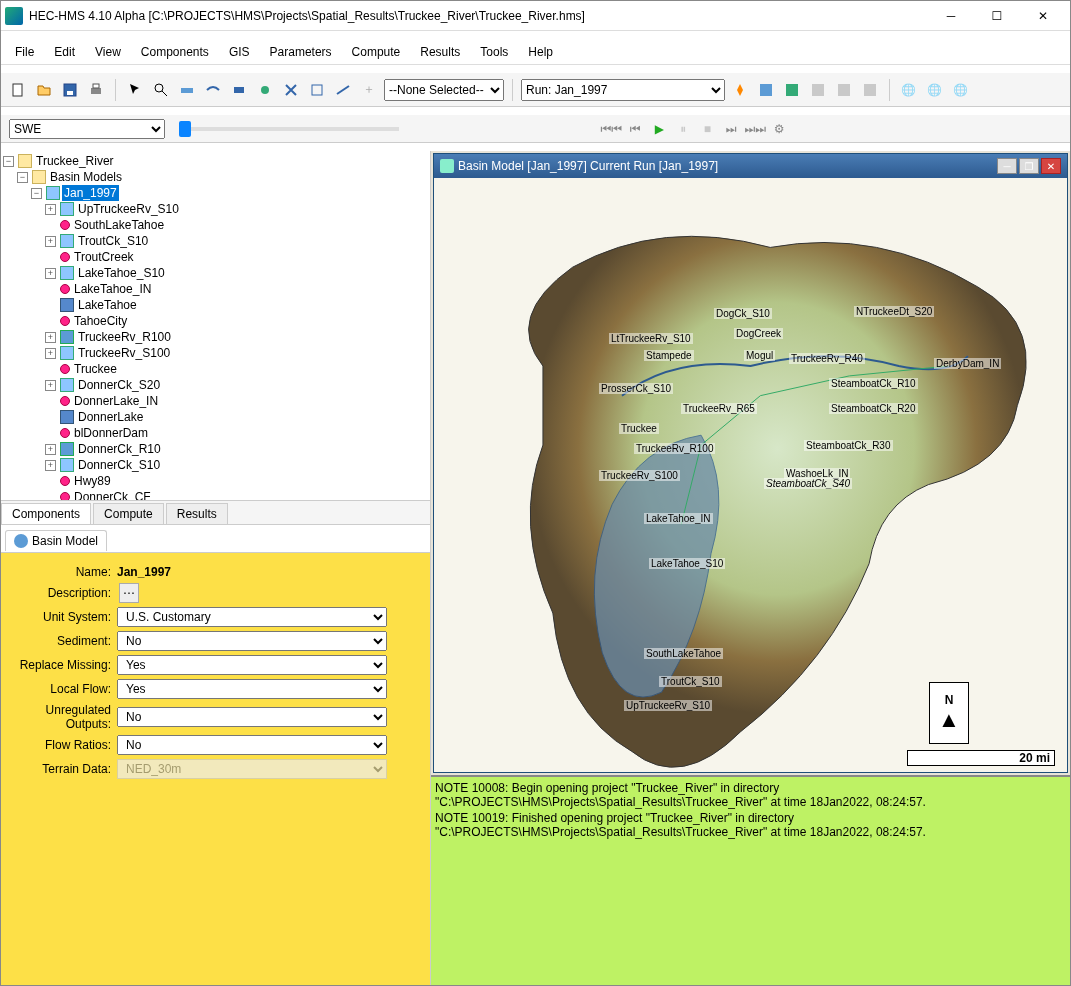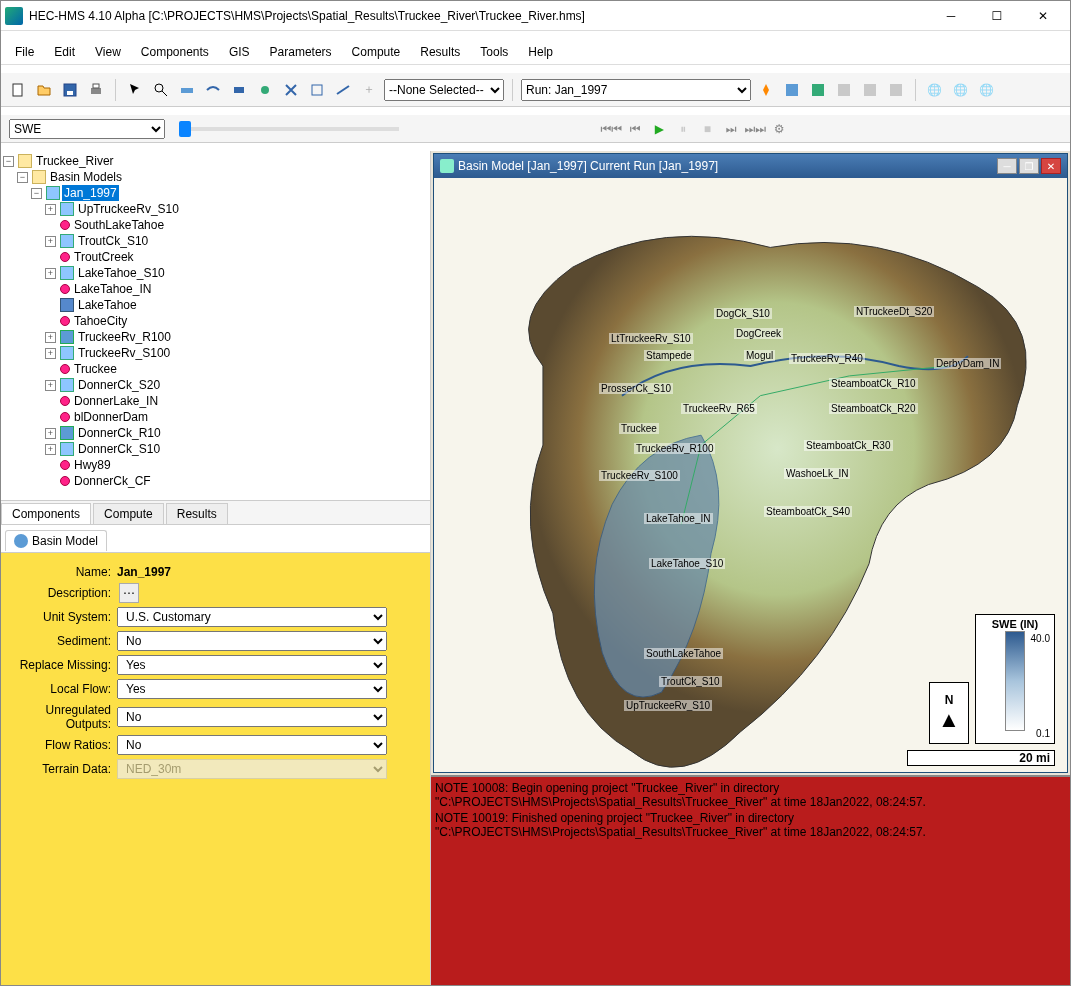--- a/index.html
+++ b/index.html
@@ -64,21 +64,21 @@
 .maplabel { position: absolute; font-size: 10px; background: rgba(255,255,255,0.5); padding: 0 2px; white-space: nowrap; }
 .compass { position: absolute; right: 98px; bottom: 28px; width: 40px; height: 62px; border: 1px solid #000; background: #fff; display: flex; flex-direction: column; align-items: center; justify-content: center; }
 .compass .n { font-weight: bold; }
 .compass .arrow { font-size: 22px; }
 .legendbox { position: absolute; right: 12px; bottom: 28px; width: 80px; height: 130px; border: 1px solid #000; background: #fff; padding: 3px; }
 .legendbox .ltitle { text-align: center; font-weight: bold; font-size: 11px; }
 .legendbox .grad { height: 100px; width: 20px; margin: 1px auto; background: linear-gradient(#2d5a8f,#a8c4dc,#fff); border: 1px solid #888; }
 .legendbox .lmax { position: absolute; right: 4px; top: 18px; font-size: 10px; }
 .legendbox .lmin { position: absolute; right: 4px; bottom: 4px; font-size: 10px; }
 .scalebar { position: absolute; right: 12px; bottom: 6px; width: 148px; height: 16px; border: 1px solid #000; background: #fff; display: flex; align-items: center; justify-content: flex-end; padding-right: 4px; font-weight: bold; font-size: 11px; }
-.logarea { height: 210px; border-top: 2px solid #888; background: #b91c1c; padding: 4px; font-size: 11px; overflow: auto; }
+.logarea { height: 210px; border-top: 2px solid #888; background: #bef264; padding: 4px; font-size: 11px; overflow: auto; }
 .logarea div { margin-bottom: 2px; }
 svg.toolicon { width: 16px; height: 16px; }
 </style>
 </head>
 <body>
 
 <div class="window">
   <div class="titlebar">
     <div class="app-icon"></div>
     <div class="title">HEC-HMS 4.10 Alpha [C:\PROJECTS\HMS\Projects\Spatial_Results\Truckee_River\Truckee_River.hms]</div>
@@ -170,21 +170,21 @@
     <div class="tbtn">
         <svg class="toolicon" viewBox="0 0 16 16">
           <path d="M2 12 L14 4" stroke="#36a" stroke-width="2"></path>
         </svg>
       </div>
     <div class="tbtn" style="color:#aaa;">＋</div>
     <select style="width:120px;">
       <option>--None Selected--</option>
     </select>
     <div class="sep"></div>
-    <select style="width:230px;">
+    <select style="width:204px;">
       <option>Run: Jan_1997</option>
     </select>
     <div class="tbtn">
         <svg class="toolicon" viewBox="0 0 16 16">
           <path d="M8 2l3 6-3 6-3-6z" fill="#f80"></path>
         </svg>
       </div>
     <div class="tbtn">
         <svg class="toolicon" viewBox="0 0 16 16">
           <rect x="2" y="2" width="12" height="12" fill="#5c9bd5"></rect>
@@ -313,20 +313,25 @@
             </div>
           <div class="treenode" style="padding-left:42px;">
               <span class="tgl">+</span>
               <span class="icon subbasin"></span>
               <span class="lbl">DonnerCk_S20</span>
             </div>
           <div class="treenode" style="padding-left:42px;">
               <span class="tgl empty">+</span>
               <span class="icon junction"></span>
               <span class="lbl">DonnerLake_IN</span>
+            </div>
+          <div class="treenode" style="padding-left:42px;">
+              <span class="tgl empty">+</span>
+              <span class="icon res"></span>
+              <span class="lbl">DonnerLake</span>
             </div>
           <div class="treenode" style="padding-left:42px;">
               <span class="tgl empty">+</span>
               <span class="icon junction"></span>
               <span class="lbl">blDonnerDam</span>
             </div>
           <div class="treenode" style="padding-left:42px;">
               <span class="tgl">+</span>
               <span class="icon reach"></span>
               <span class="lbl">DonnerCk_R10</span>
@@ -438,37 +443,31 @@
           <div class="maplabel" style="left:500px; top:180px;">DerbyDam_IN</div>
           <div class="maplabel" style="left:165px; top:205px;">ProsserCk_S10</div>
           <div class="maplabel" style="left:230px; top:225px;margin-left:17px;">TruckeeRv_R65</div>
           <div class="maplabel" style="left:395px; top:200px;">SteamboatCk_R10</div>
           <div class="maplabel" style="left:395px; top:225px;">SteamboatCk_R20</div>
           <div class="maplabel" style="left:185px; top:245px;">Truckee</div>
           <div class="maplabel" style="left:200px; top:265px;">TruckeeRv_R100</div>
           <div class="maplabel" style="left:370px; top:262px;">SteamboatCk_R30</div>
           <div class="maplabel" style="left:165px; top:292px;">TruckeeRv_S100</div>
           <div class="maplabel" style="left:350px; top:290px;">WashoeLk_IN</div>
-          <div class="maplabel" style="left:330px; top:328px;">SteamboatCk_S40</div>
+          <div class="maplabel" style="left:330px; top:300px;font-style:italic;">SteamboatCk_S40</div>
           <div class="maplabel" style="left:210px; top:335px;">LakeTahoe_IN</div>
           <div class="maplabel" style="left:215px; top:380px;">LakeTahoe_S10</div>
           <div class="maplabel" style="left:210px; top:470px;">SouthLakeTahoe</div>
           <div class="maplabel" style="left:225px; top:498px;">TroutCk_S10</div>
           <div class="maplabel" style="left:190px; top:522px;">UpTruckeeRv_S10</div>
 
           <div class="compass">
             <div class="n">N</div>
             <div class="arrow">▲</div>
           </div>
-          <div class="legendbox">
-            <div class="ltitle">SWE (IN)</div>
-            <div class="lmax">40.0</div>
-            <div class="grad"></div>
-            <div class="lmin">0.1</div>
-          </div>
           <div class="scalebar">
               <span>20 mi</span>
             </div>
         </div>
       </div>
 
       <div class="logarea">
         <div>NOTE 10008:  Begin opening project "Truckee_River" in directory "C:\PROJECTS\HMS\Projects\Spatial_Results\Truckee_River" at time 18Jan2022, 08:24:57.</div>
         <div>NOTE 10019:  Finished opening project "Truckee_River" in directory "C:\PROJECTS\HMS\Projects\Spatial_Results\Truckee_River" at time 18Jan2022, 08:24:57.</div>
       </div>

